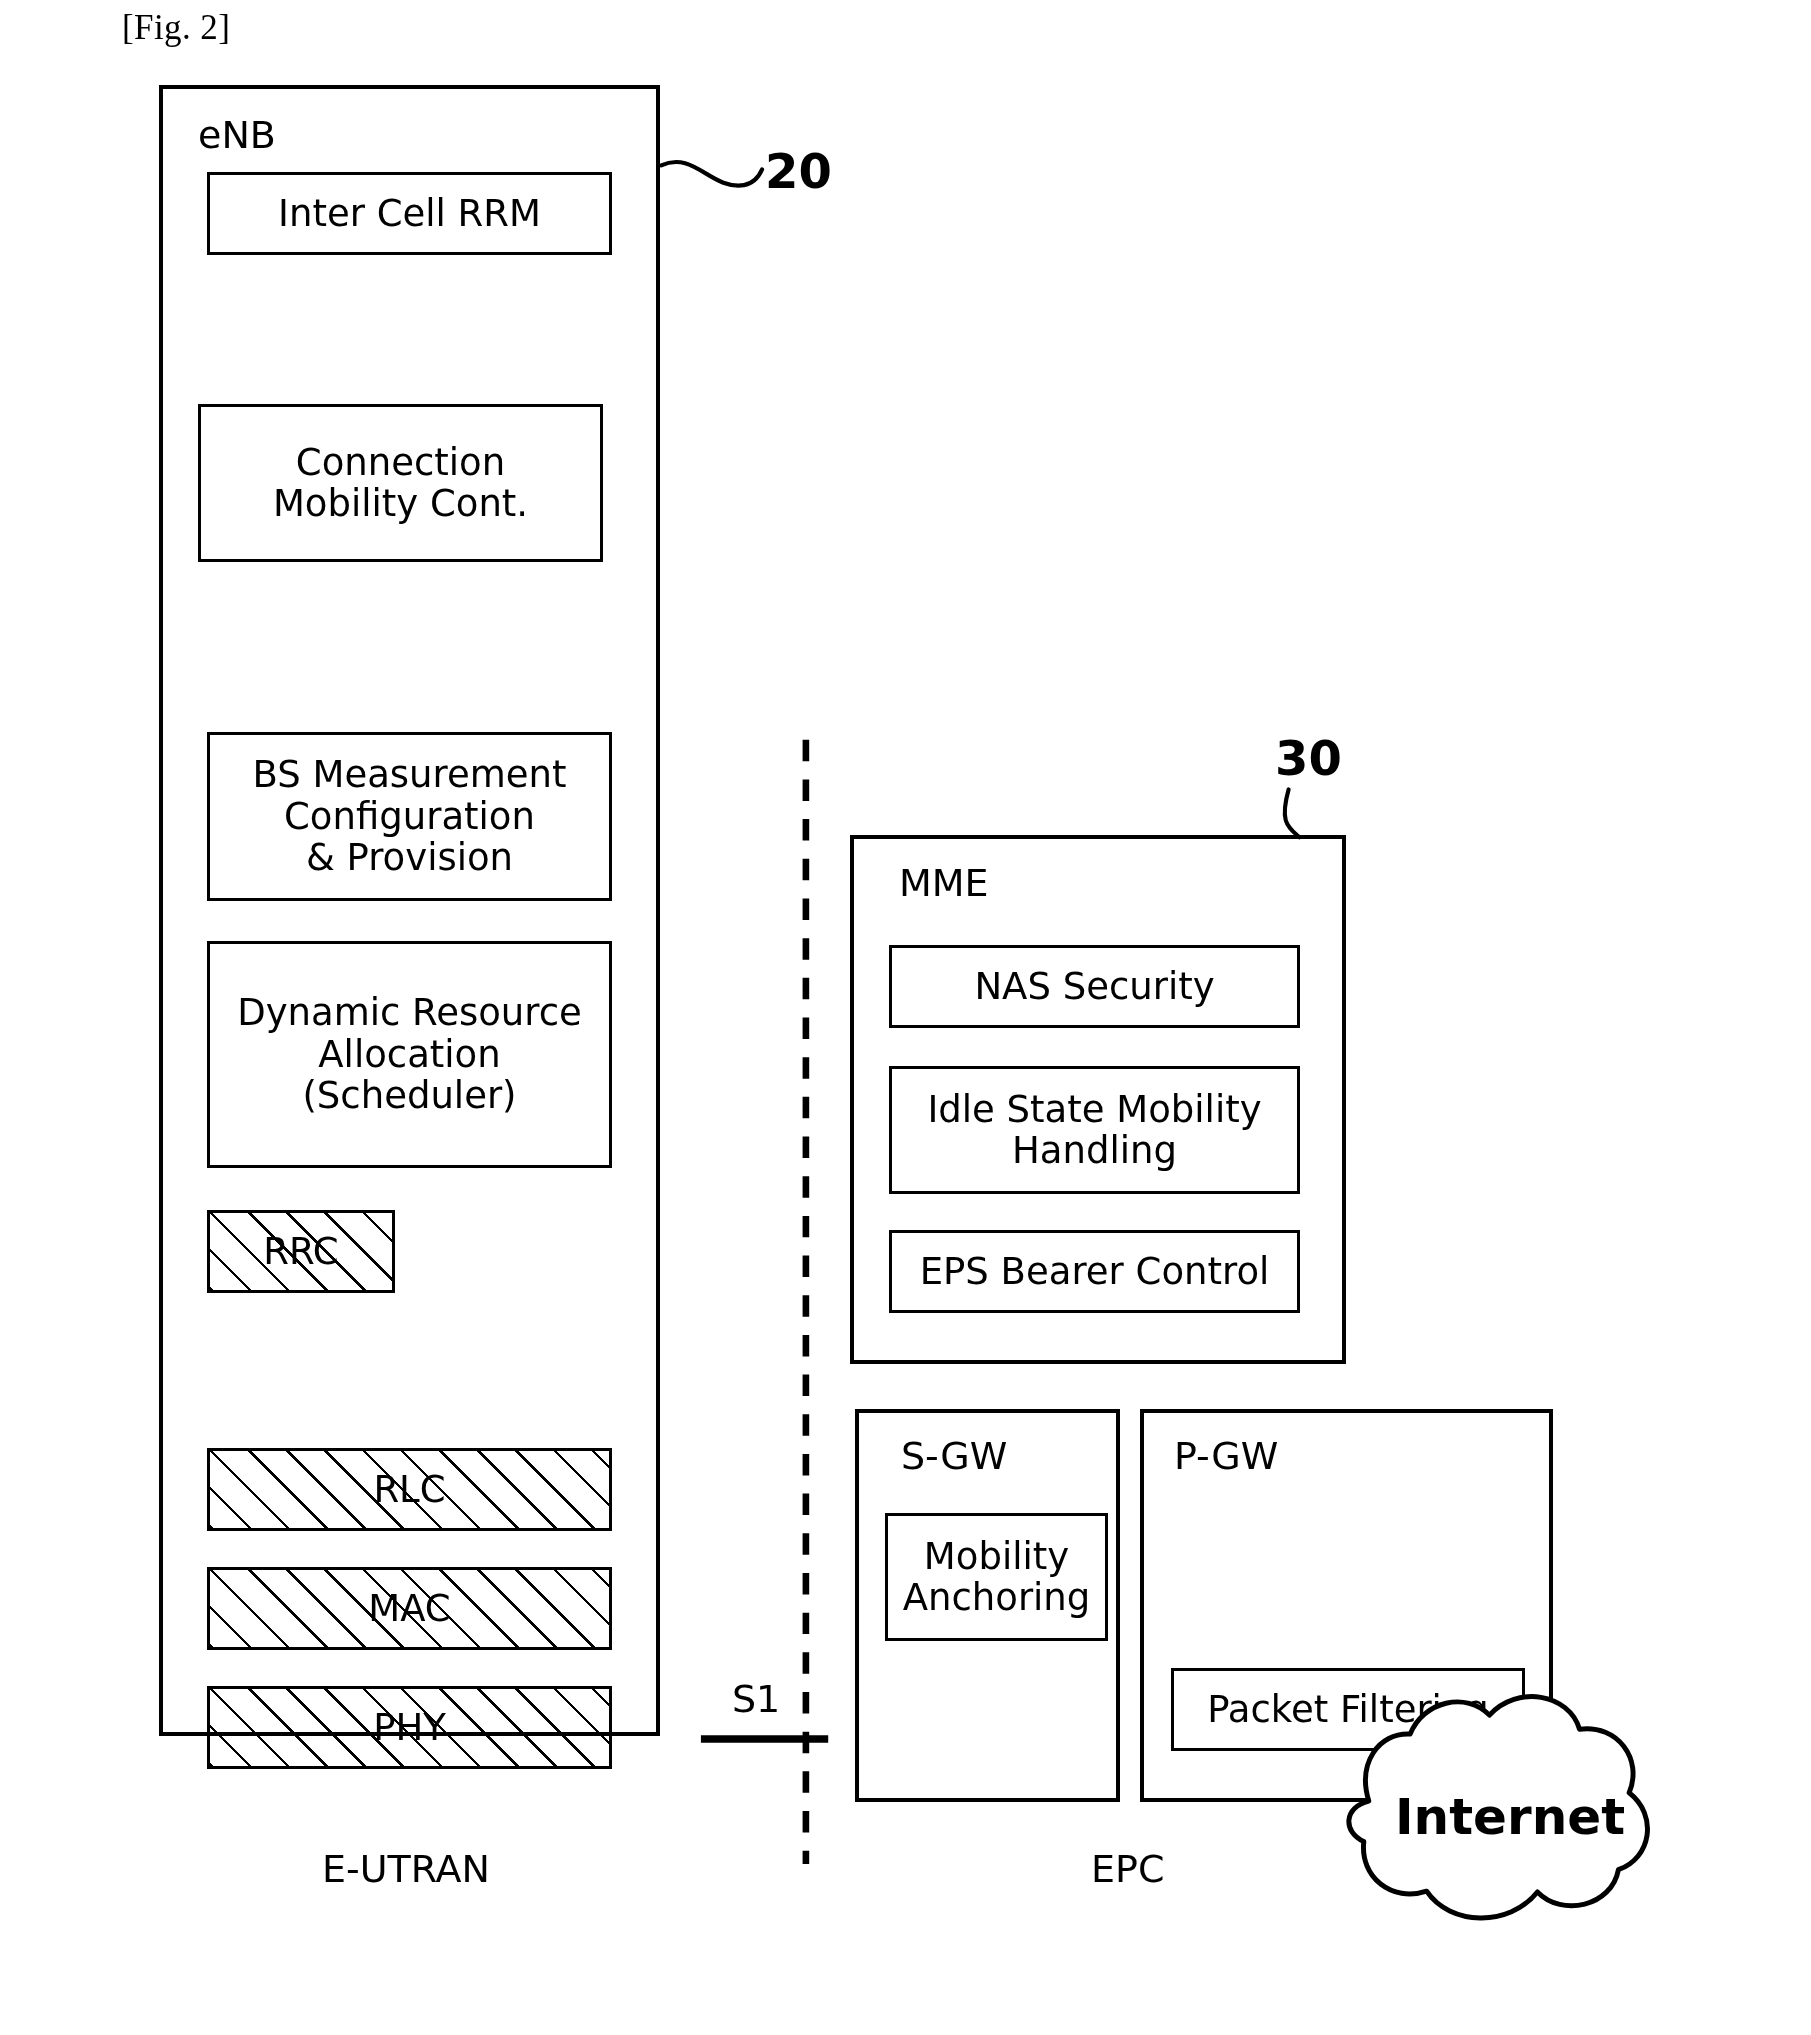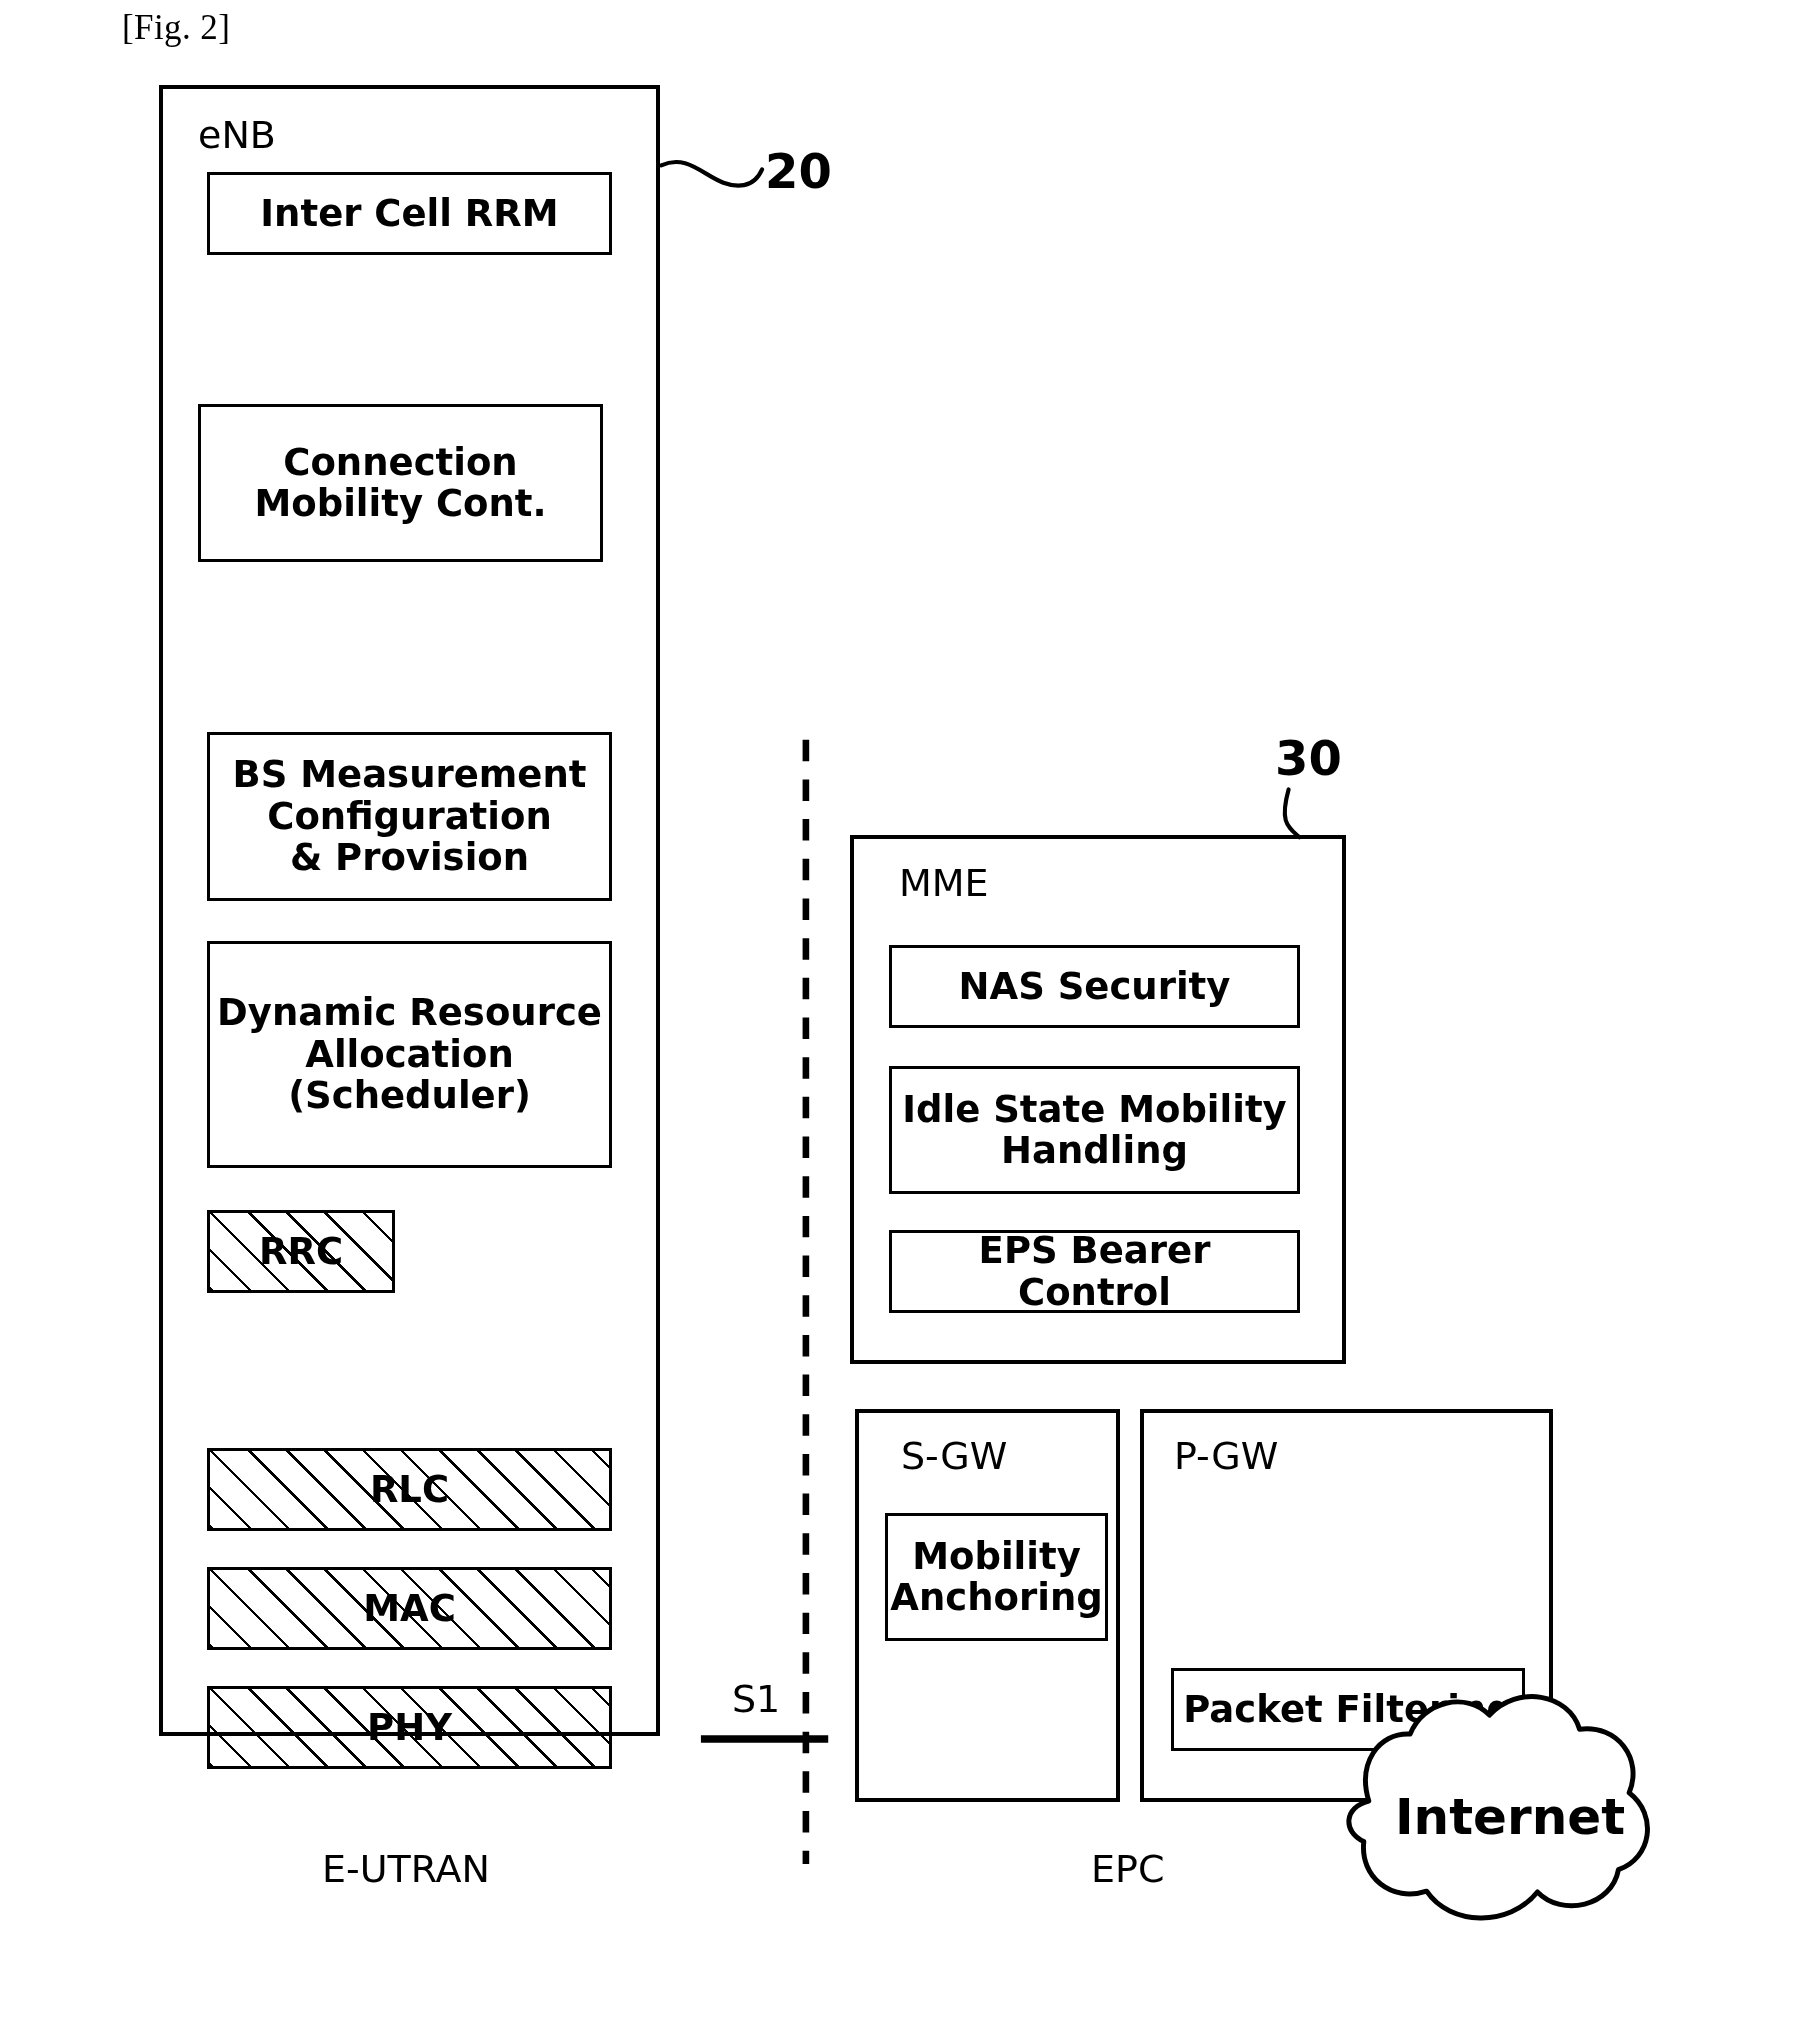--- a/index.html
+++ b/index.html
@@ -50,21 +50,20 @@
     left: 0; right: 0; top: 0; bottom: 0;
     display: flex;
     align-items: center;
     justify-content: center;
     text-align: center;
     font-size: 37px;
     line-height: 1.12;
     white-space: pre-line;
     padding: 16px 5px;
     box-sizing: border-box;
-    font-weight: bold;
   }
 
   
   .container-title {
     position: absolute;
     font-size: 38px;
     line-height: 1;
     white-space: nowrap;
   }
 

